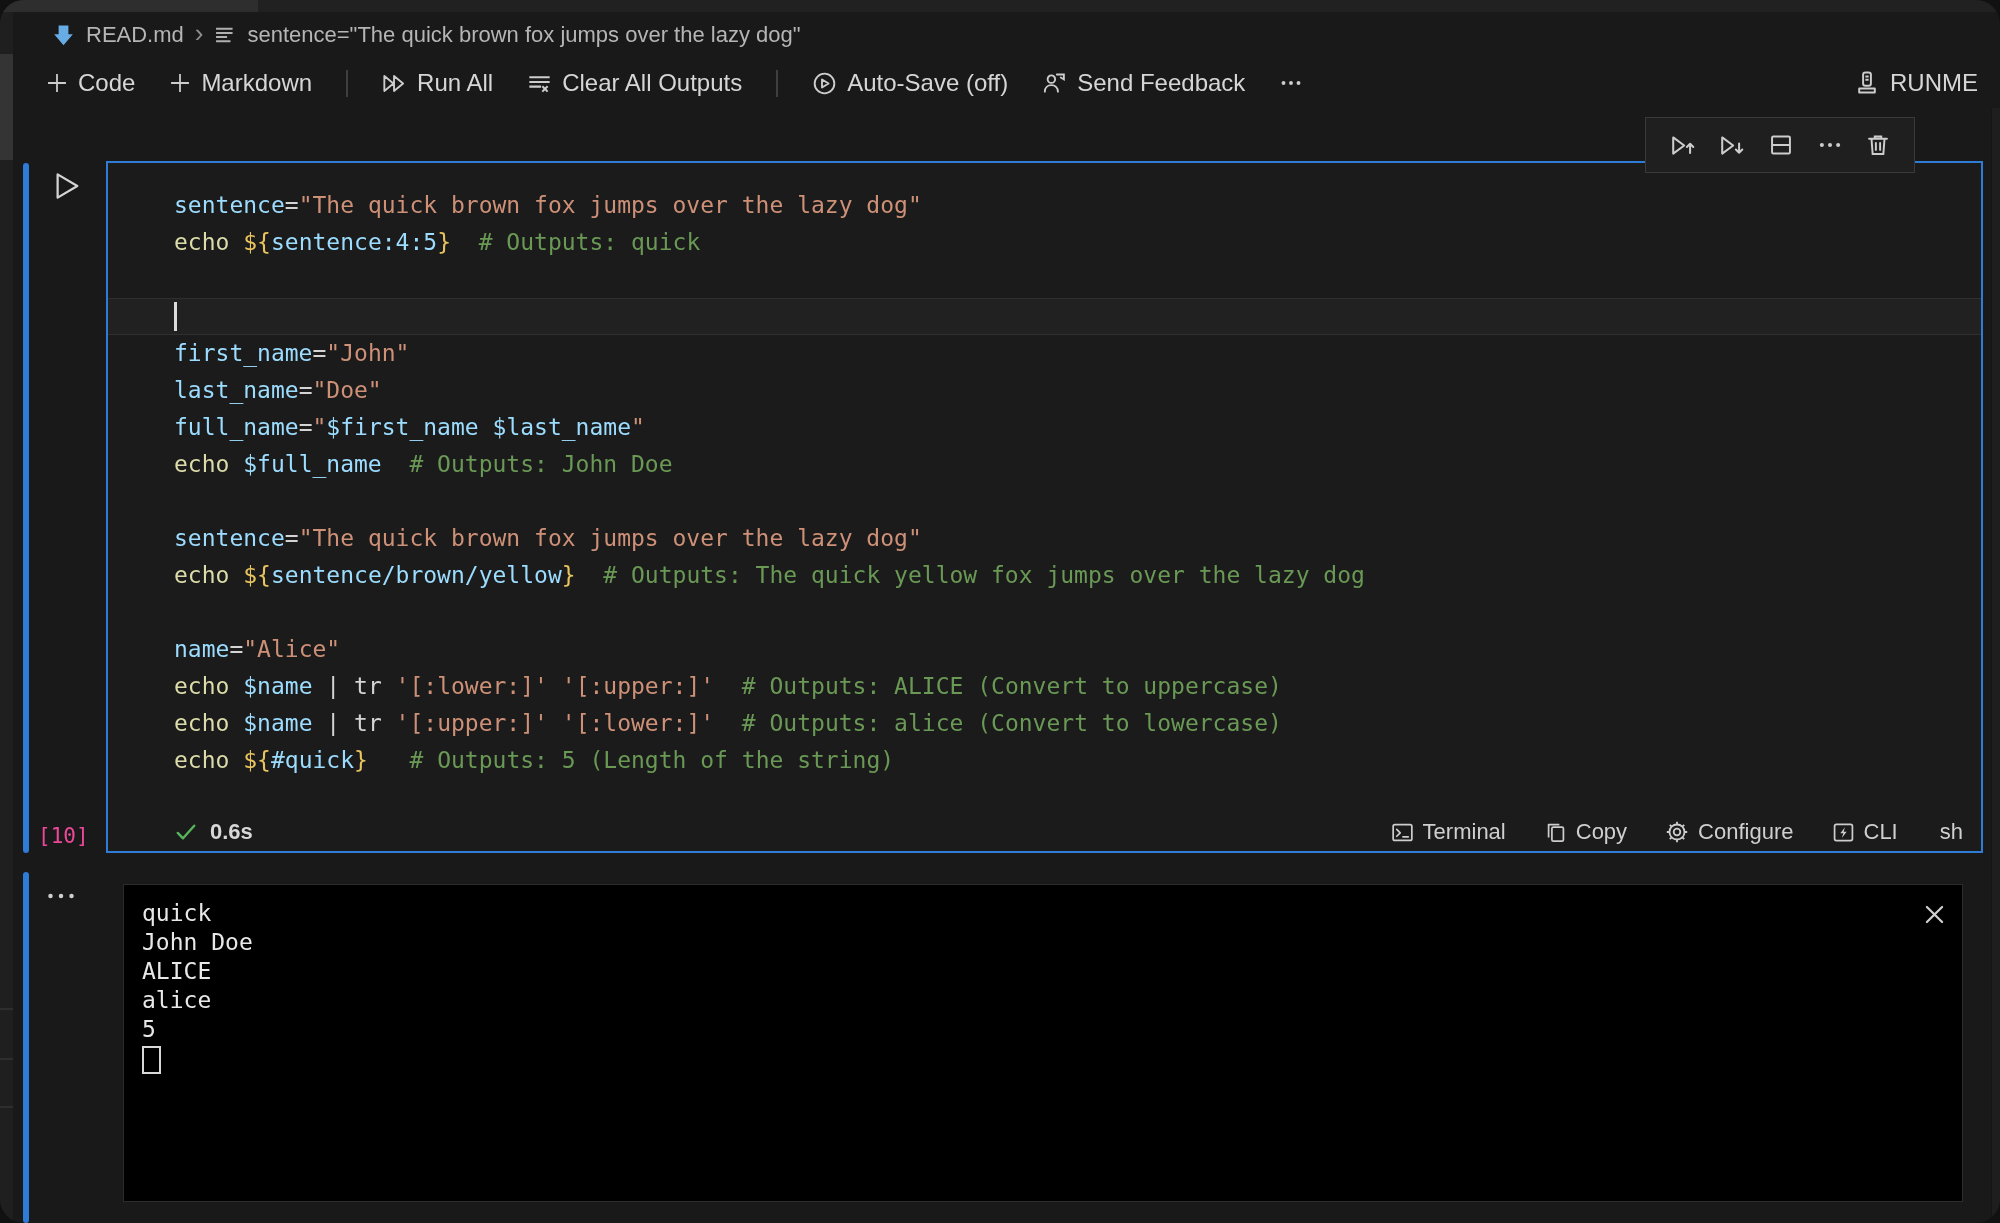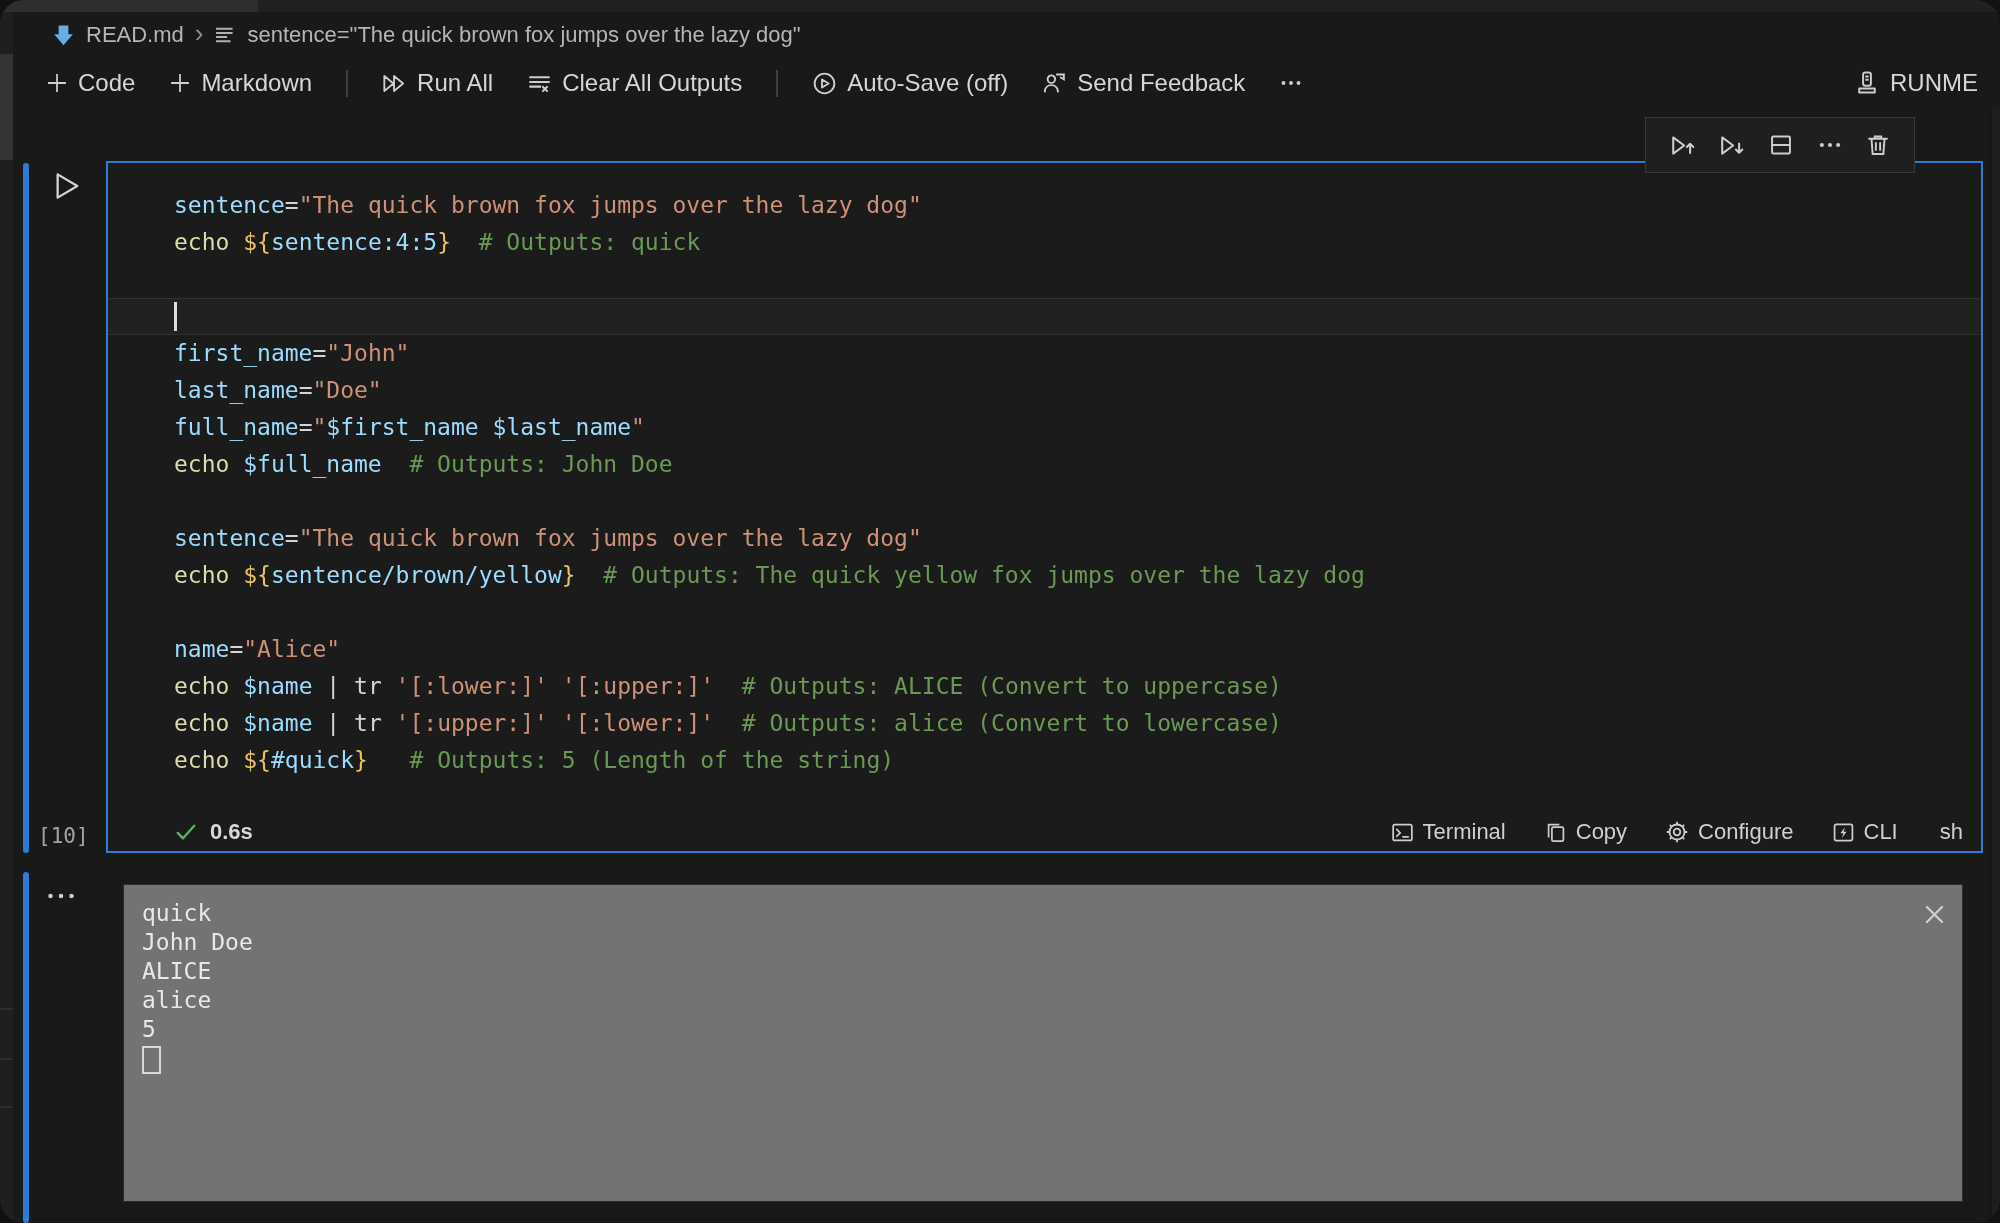--- a/index.html
+++ b/index.html
@@ -31,31 +31,31 @@
   .code-editor{position:absolute;left:0;right:0;top:0;bottom:38px;padding:24px 0 0 66px;
                font-family:"DejaVu Sans Mono","Liberation Mono",monospace;font-size:23px;overflow:hidden;}
   .code-line{height:37px;line-height:37px;white-space:pre;position:relative;}
   .code-line.current{background:#212121;box-shadow:inset 0 1px 0 #2f2f2f, inset 0 -1px 0 #2f2f2f;
                      margin-left:-66px;padding-left:66px;}
   .caret{position:absolute;left:66px;top:4px;width:3px;height:29px;background:#dcdcdc;}
   .tok-var{color:#9CDCFE}.tok-str{color:#CE9178}.tok-kw{color:#DCDCAA}
   .tok-gold{color:#E8C45E}.tok-com{color:#6A9955}.tok-op{color:#D4D4D4}
   
   .exec-count{position:absolute;left:38px;top:824px;font-family:"DejaVu Sans Mono","Liberation Mono",monospace;
-              font-size:21px;color:#a3a3a3;}
+              font-size:21px;color:#ec4899;}
   .cell-status{position:absolute;left:0;right:0;bottom:0;height:38px;display:flex;align-items:center;
                padding:0 18px 0 32px;font-size:22px;color:#cfcfcf;gap:12px;margin-left:34px;}
   .cs-duration{font-weight:bold;color:#d8d8d8;}
   .cs-spacer{flex:1;}
   .cs-action{display:flex;align-items:center;gap:9px;margin-left:26px;cursor:pointer;}
   .cs-lang{margin-left:30px;color:#cfcfcf;}
   
   .focus-bar-output{position:absolute;left:23px;top:872px;width:6px;height:351px;background:#2E7CD6;border-radius:3px;}
   .output-menu{position:absolute;left:46px;top:886px;cursor:pointer;color:#cfcfcf;}
-  .output-box{position:absolute;left:123px;top:884px;width:1840px;height:318px;background:#737373;
+  .output-box{position:absolute;left:123px;top:884px;width:1840px;height:318px;background:#000000;
               border:1px solid #2c2c2c;box-sizing:border-box;}
   .output-content{position:absolute;left:18px;top:14px;font-family:"DejaVu Sans Mono","Liberation Mono",monospace;
                   font-size:23px;line-height:29px;color:#e8e8e8;white-space:pre;}
   .output-line{height:29px;}
   .output-cursor{width:15px;height:24px;border:2px solid #d8d8d8;margin-top:2px;}
   .output-close{position:absolute;right:14px;top:16px;cursor:pointer;color:#d0d0d0;}
   
   .left-strip{position:absolute;left:0;top:12px;bottom:0;width:13px;background:#1f1f1f;}
   .left-strip .seg{position:absolute;left:0;top:42px;width:13px;height:106px;background:#343434;}
   .left-strip .hl{position:absolute;left:0;width:13px;height:2px;background:#2e2e2e;}

